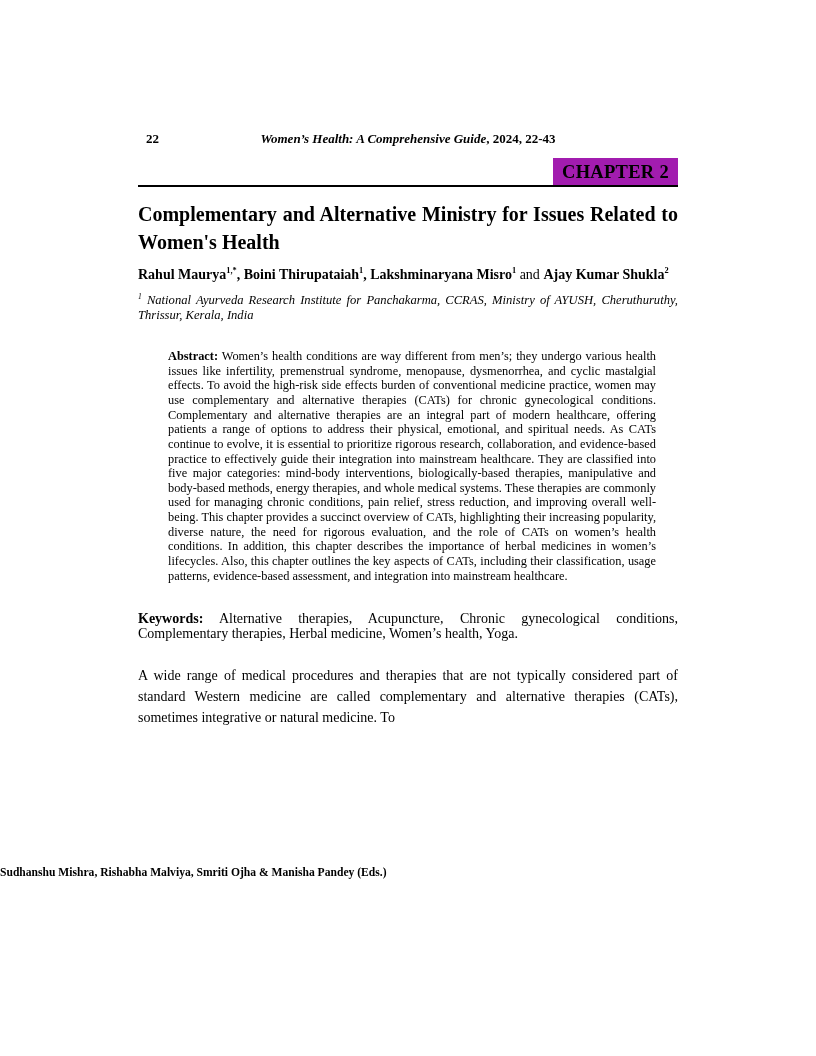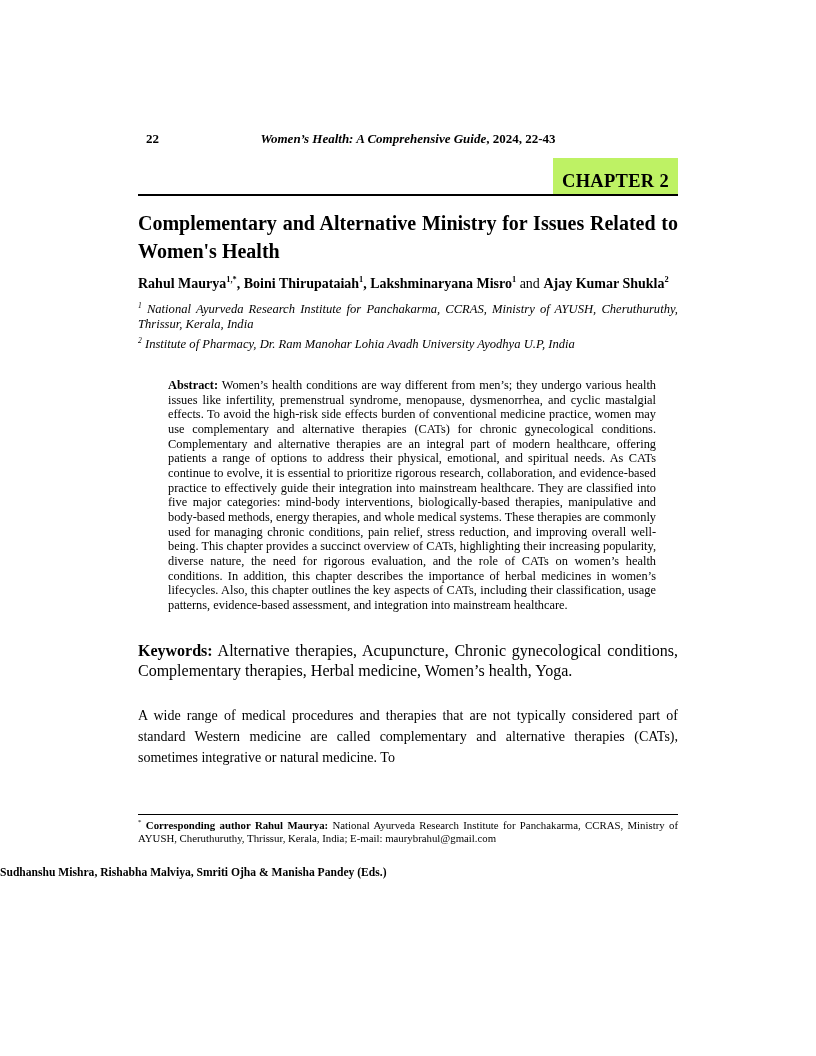--- a/index.html
+++ b/index.html
@@ -17,25 +17,25 @@
   
   .running-head { position: relative; font-size: 13px; font-weight: bold; text-align: center; height: 16px; line-height: 16px; }
   .pagenum { position: absolute; left: 8px; top: 0; font-style: normal; }
   .running-title-italic { font-style: italic; text-align: center; }
   .running-title-suffix { font-style: normal; }
 
   
   .chapter-row { text-align: right; border-bottom: 2.5px solid #000; margin-top: 11px; }
   .chapter-badge {
     display: inline-block;
-    background: #bef264;
+    background: #a21caf;
     font-weight: bold;
     font-size: 18.5px;
     line-height: 22px;
-    padding: 12px 9px 2px 9px;
+    padding: 3px 9px 2px 9px;
     letter-spacing: 0.3px;
   }
 
   
   .chapter-title {
     margin-top: 13px;
     font-size: 20px; font-weight: bold;
     line-height: 28px;
     text-align: justify;
   }
@@ -57,21 +57,21 @@
   
   .abstract-block {
     margin: 26px 22px 0 30px;
     font-size: 12.35px; line-height: 14.65px;
     text-align: justify;
   }
 
   
   .keywords-block {
     margin-top: 28px;
-    font-size: 16px; line-height: 20px;
+    font-size: 14px; line-height: 15px;
     text-align: justify;
   }
 
   
   .intro-heading { margin-top: 13px; font-size: 14px; font-weight: bold; letter-spacing: 0.2px; }
   .intro-para {
     margin-top: 24px;
     font-size: 14px; line-height: 21px;
     text-align: justify;
   }
@@ -109,34 +109,28 @@
       <span class="chapter-badge">CHAPTER 2</span>
     </div>
 
     <h1 class="chapter-title">Complementary and Alternative Ministry for Issues Related to Women's Health</h1>
 
     <p class="authors-line"><span class="bold">Rahul Maurya</span><sup class="affmark bold">1,*</sup><span class="bold">, </span><span class="bold">Boini Thirupataiah</span><sup class="affmark bold">1</sup><span class="bold">, </span><span class="bold">Lakshminaryana Misro</span><sup class="affmark bold">1</sup><span> and </span><span class="bold">Ajay Kumar Shukla</span><sup class="affmark bold">2</sup></p>
 
     <div class="affiliations">
       <p class="affiliation"><sup class="affmark">1</sup>
         <span>National Ayurveda Research Institute for Panchakarma, CCRAS, Ministry of AYUSH, Cheruthuruthy, Thrissur, Kerala, India</span></p>
-      <p class="affiliation"><sup class="affmark">2</sup>
-        <span>Institute of Pharmacy, Dr. Ram Manohar Lohia Avadh University Ayodhya U.P, India</span></p>
     </div>
 
     <p class="abstract-block"><span class="bold">Abstract:</span><span> Women’s health conditions are way different from men’s; they undergo various health issues like infertility, premenstrual syndrome, menopause, dysmenorrhea, and cyclic mastalgial effects. To avoid the high-risk side effects burden of conventional medicine practice, women may use complementary and alternative therapies (CATs) for chronic gynecological conditions. Complementary and alternative therapies are an integral part of modern healthcare, offering patients a range of options to address their physical, emotional, and spiritual needs. As CATs continue to evolve, it is essential to prioritize rigorous research, collaboration, and evidence-based practice to effectively guide their integration into mainstream healthcare. They are classified into five major categories: mind-body interventions, biologically-based therapies, manipulative and body-based methods, energy therapies, and whole medical systems. These therapies are commonly used for managing chronic conditions, pain relief, stress reduction, and improving overall well-being. This chapter provides a succinct overview of CATs, highlighting their increasing popularity, diverse nature, the need for rigorous evaluation, and the role of CATs on women’s health conditions. In addition, this chapter describes the importance of herbal medicines in women’s lifecycles. Also, this chapter outlines the key aspects of CATs, including their classification, usage patterns, evidence-based assessment, and integration into mainstream healthcare.</span></p>
 
     <p class="keywords-block"><span class="bold">Keywords:</span><span> Alternative therapies, Acupuncture, Chronic gynecological conditions, Complementary therapies, Herbal medicine, Women’s health, Yoga.</span></p>
 
 
     <p class="intro-para">A wide range of medical procedures and therapies that are not typically considered part of standard Western medicine are called complementary and alternative therapies (CATs), sometimes integrative or natural medicine. To</p>
 
   </div>
 
-  <div class="footnote">
-    <p><sup>*</sup>
-      <span class="bold">Corresponding author Rahul Maurya:</span><span> National Ayurveda Research Institute for Panchakarma, CCRAS, Ministry of AYUSH, Cheruthuruthy, Thrissur, Kerala, India; E-mail: maurybrahul@gmail.com</span></p>
-  </div>
 
   <div class="book-footer">
     <div>Sudhanshu Mishra, Rishabha Malviya, Smriti Ojha &amp; Manisha Pandey (Eds.)</div>
   </div>
 </div>
 
 </body></html>

